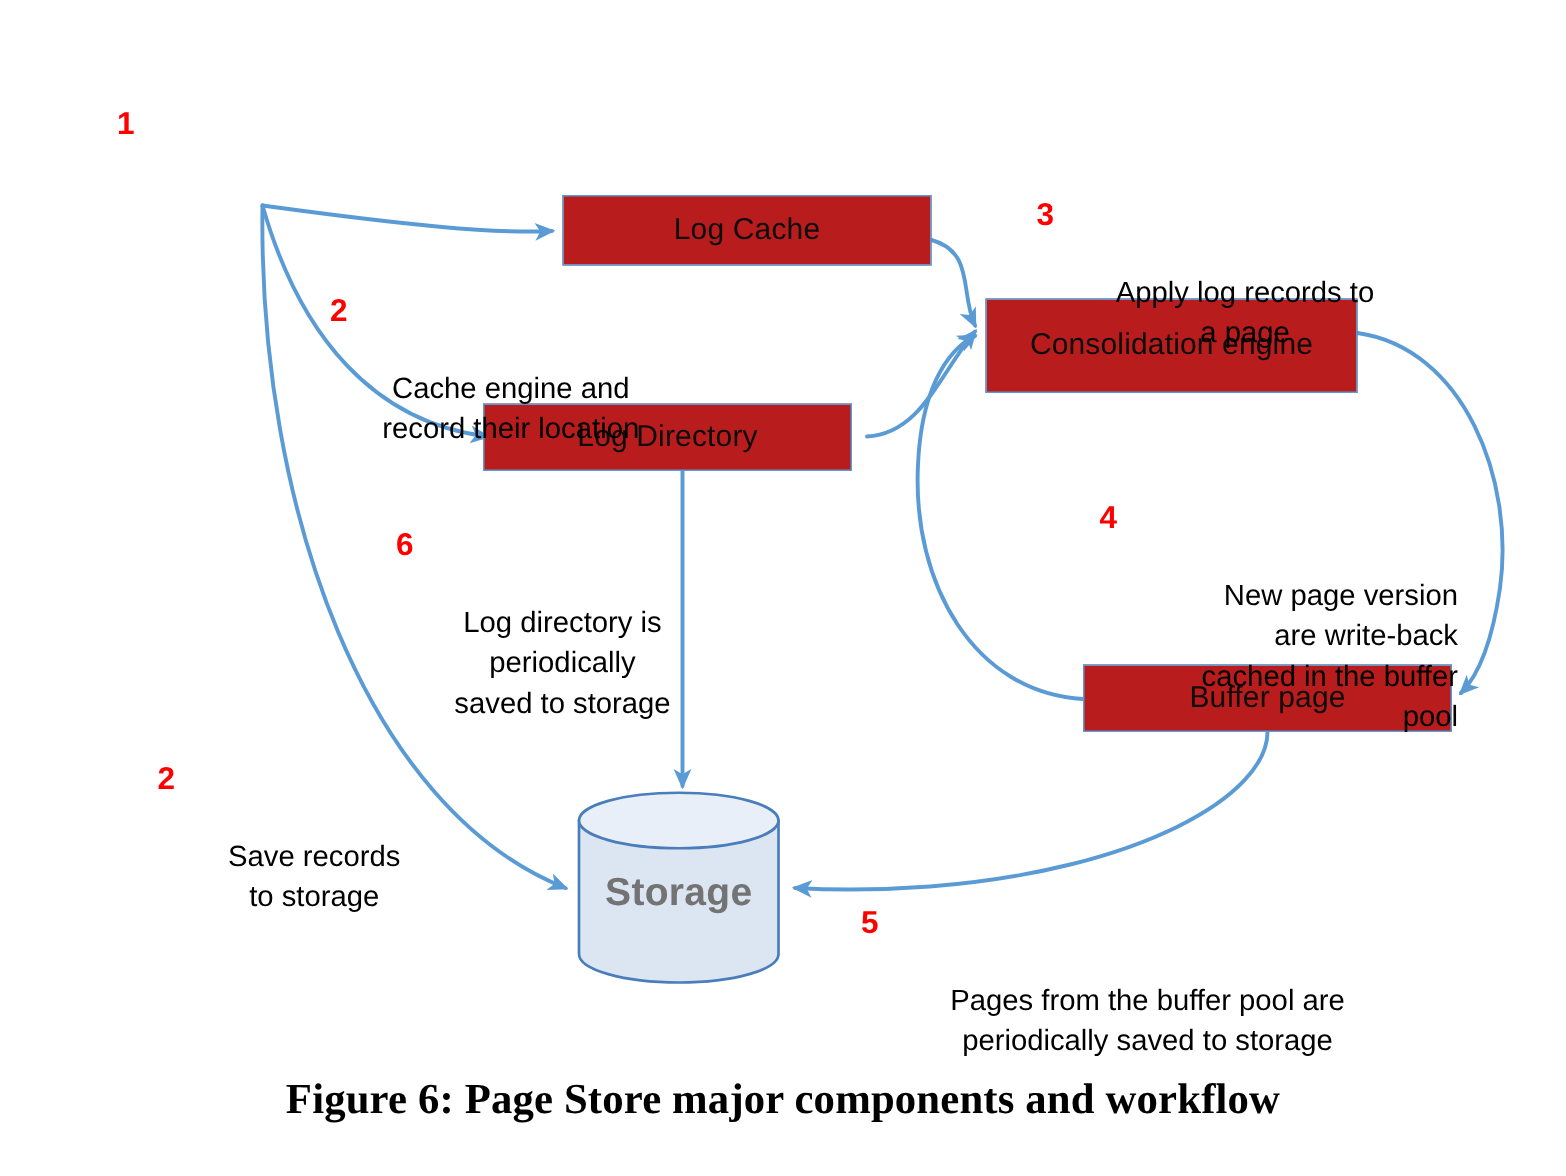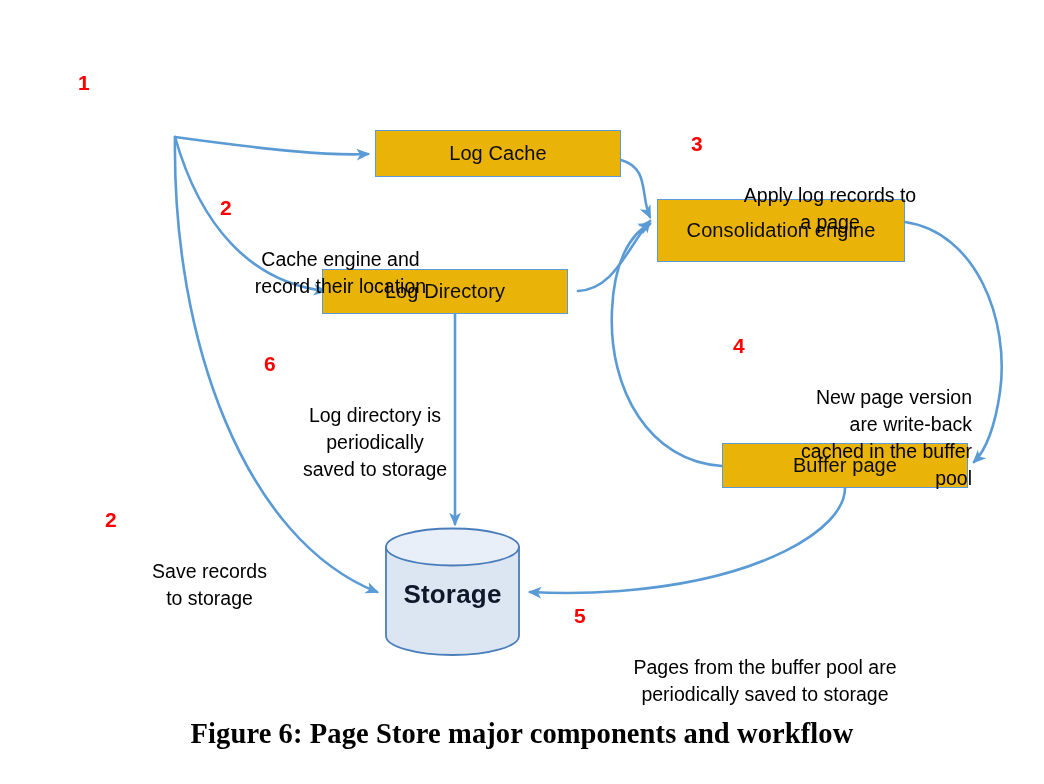--- a/index.html
+++ b/index.html
@@ -28,21 +28,21 @@
     left: 0; top: 0;
     width: 1044px;
     height: 784px;
     pointer-events: none;
   }
 
   
   .node-box {
     position: absolute;
     box-sizing: border-box;
-    background: #eab308;
+    background: #b91c1c;
     border: 1.6px solid #5b9bd5;
     display: flex;
     align-items: center;
     justify-content: center;
     font-size: 20px;
     color: #0d0d0d;
     letter-spacing: 0.1px;
   }
 
   #node-log-cache   { left: 375px; top: 130px; width: 246px; height: 47px; }
@@ -64,21 +64,21 @@
     width: 137px; height: 129px;
   }
   #node-storage .storage-label {
     position: absolute;
     left: 0;
     top: 52px;
     width: 137px;
     text-align: center;
     font-size: 26px;
     font-weight: bold;
-    color: #0f172a;
+    color: #737373;
     letter-spacing: 0.2px;
   }
 
   
   .annotation {
     position: absolute;
     font-size: 19.5px;
     line-height: 27px;
     color: #000000;
     white-space: pre-line;

